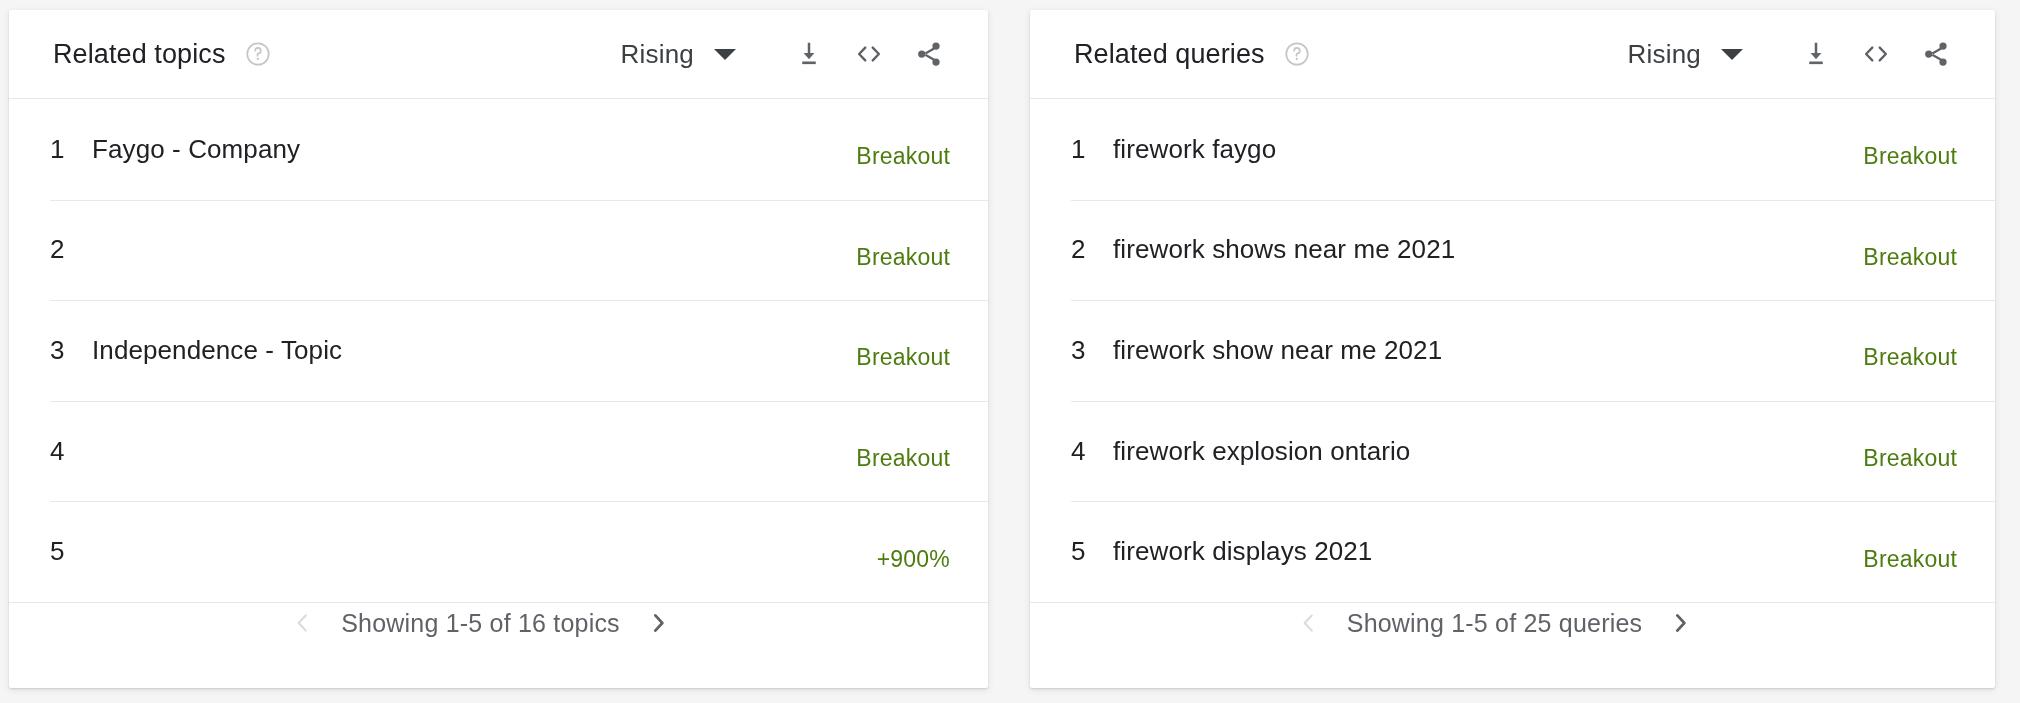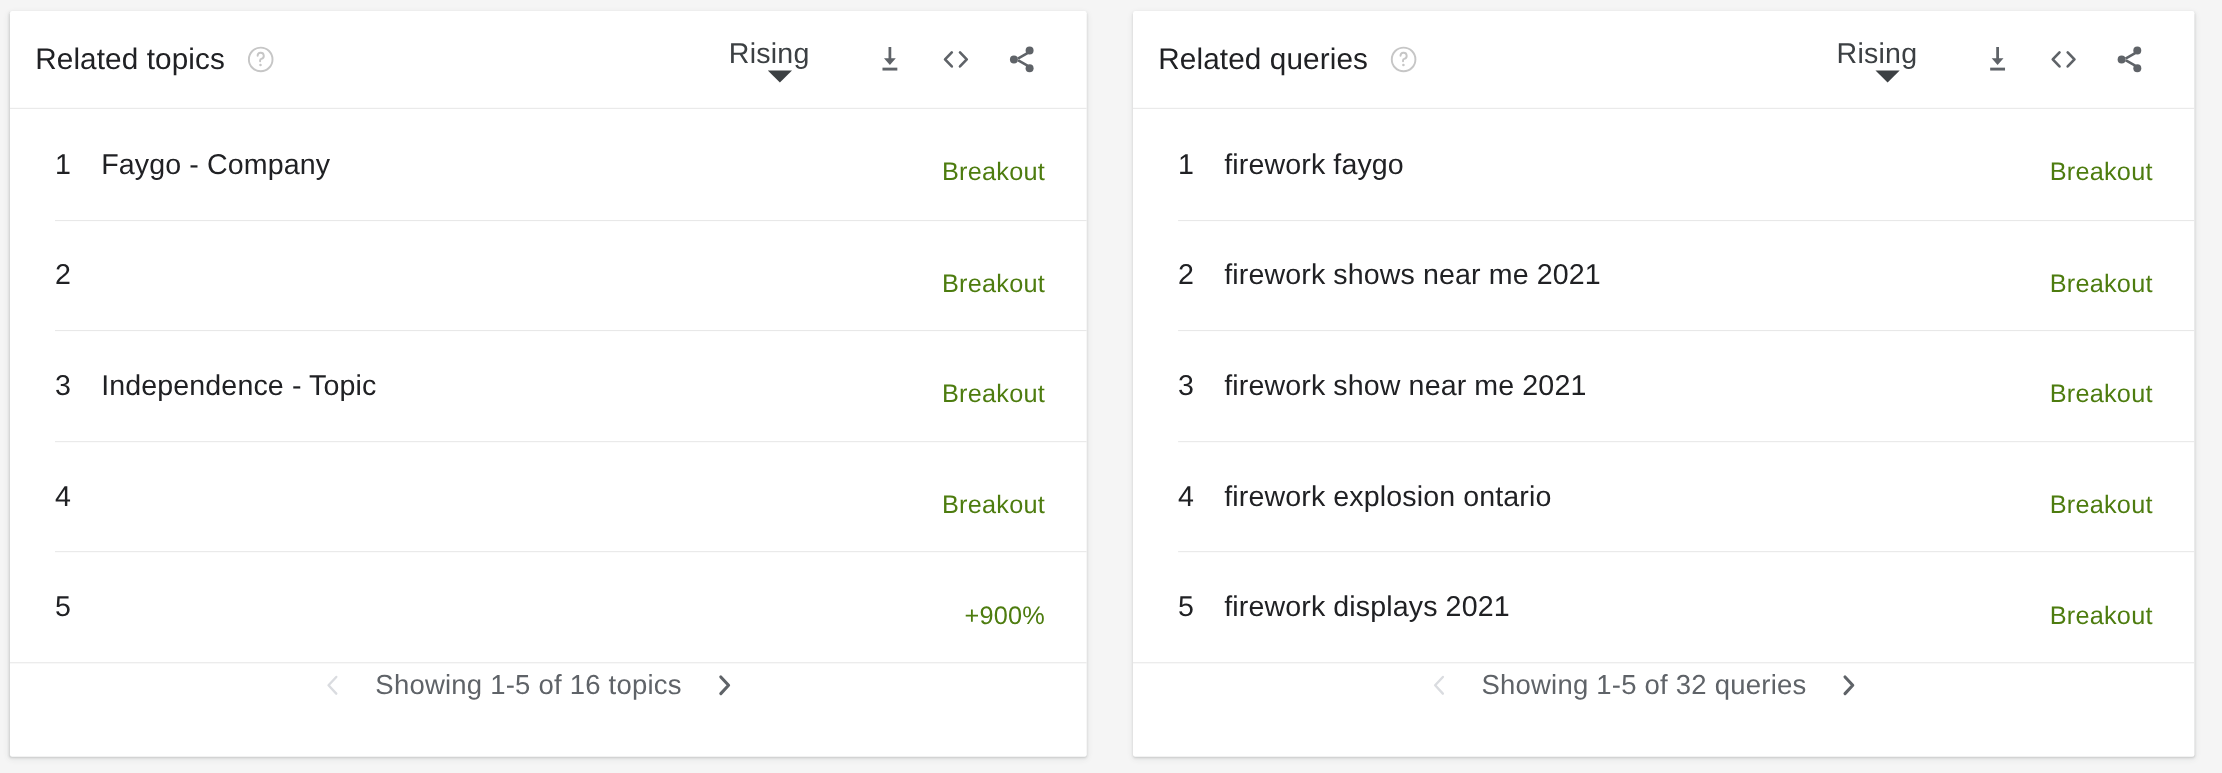--- a/index.html
+++ b/index.html
@@ -34,21 +34,21 @@
   }
   .card-topics  { width: 979px; }
   .card-queries { width: 965px; }
 
   
   .card-header {
     height: 89px;
     flex: 0 0 89px;
     display: flex;
     align-items: center;
-    padding: 0 38px 0 23px;
+    padding: 0 38px 0 44px;
     border-bottom: 1px solid #e8e8e8;
   }
   .card-title {
     font-size: 27px;
     color: #202124;
     letter-spacing: .1px;
     white-space: nowrap;
   }
   .help-icon {
     width: 28px;
@@ -61,21 +61,20 @@
 
   .header-actions {
     display: flex;
     align-items: center;
   }
   .sort-control {
     display: flex;
     align-items: center;
     cursor: pointer;
     margin-right: 34px;
-    flex-direction: column;
   }
   .sort-label {
     font-size: 26px;
     color: #3c4043;
     letter-spacing: .2px;
   }
   .caret {
     width: 0; height: 0;
     margin-left: 20px;
     border-left: 11px solid transparent;
@@ -349,21 +348,21 @@
       </div>
     </div>
 
     <footer class="card-footer">
       <div class="pager">
         <span class="pager-arrow">
           <svg width="26" height="26" viewBox="0 0 24 24" fill="none" stroke="#dadce0" stroke-width="2" stroke-linecap="round" stroke-linejoin="round">
             <polyline points="14.5,5 8,12 14.5,19"></polyline>
           </svg>
         </span>
-        <span class="pager-text">Showing 1-5 of 32 queries</span>
+        <span class="pager-text">Showing 1-5 of 25 queries</span>
         <span class="pager-arrow">
           <svg width="26" height="26" viewBox="0 0 24 24" fill="none" stroke="#5f6368" stroke-width="2.6" stroke-linecap="round" stroke-linejoin="round">
             <polyline points="9.5,5 16,12 9.5,19"></polyline>
           </svg>
         </span>
       </div>
     </footer>
   </section>
 
 </div>

